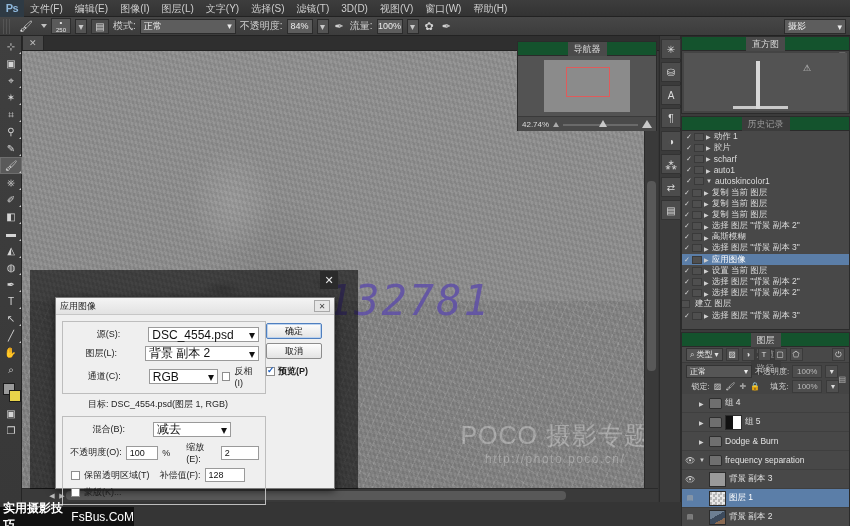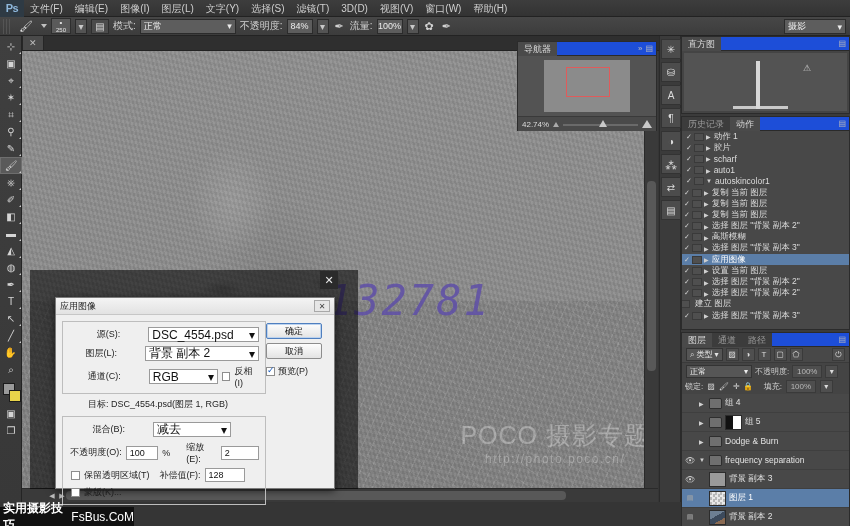--- a/index.html
+++ b/index.html
@@ -105,22 +105,22 @@
     color:#bdbdbd; font-size:7px; display:flex; align-items:center; justify-content:center; }
   .hscroll .arrow-l { left:26px; } .hscroll .arrow-r { left:36px; }
   .vscroll { position:absolute; right:0; top:0; width:14px; height:437px; background:#3a3a3a;
     border-left:1px solid #2a2a2a; }
   .vscroll .thumb { position:absolute; left:2px; top:130px; width:9px; height:190px;
     background:#585858; border-radius:4px; }
 
   
   .navigator { position:absolute; left:517px; top:41px; width:140px; height:90px;
     background:#4a4a4a; border:1px solid #2b2b2b; }
-  .panel-tabbar { height:14px; background:#1d4ed8; display:flex; align-items:center;
-    border-bottom:1px solid #2a2a2a; }
+  .panel-tabbar { height:14px; background:#14532d; display:flex; align-items:center;
+    border-bottom:1px solid #2a2a2a;flex-direction:column; }
   .panel-tab { height:14px; padding:0 6px; font-size:9px; color:#d7d7d7; line-height:14px;
     background:#4a4a4a; }
   .panel-tab.inactive { background:#3c3c3c; color:#9a9a9a; }
   .panel-menu-btns { margin-left:auto; display:flex; gap:3px; padding-right:3px; color:#bbb; font-size:8px; }
   .nav-body { position:relative; height:60px; background:#535353; display:flex;
     align-items:center; justify-content:center; }
   .nav-thumb { width:86px; height:52px; background:#8b8b8b; position:relative; }
   .nav-view { position:absolute; left:22px; top:7px; width:44px; height:30px;
     border:1px solid #e05b5b; }
   .nav-foot { height:15px; background:#4a4a4a; display:flex; align-items:center; gap:4px;
@@ -167,21 +167,21 @@
     display:flex; align-items:center; padding:0 3px; color:#e4e4e4; gap:2px; }
   .lf-ico { width:13px; height:13px; background:#4f4f4f; border:1px solid #3a3a3a;
     display:flex; align-items:center; justify-content:center; font-size:8px; color:#dcdcdc; }
   .blend-row { display:flex; align-items:center; height:16px; gap:3px; padding:0 4px; background:#444; }
   .blend-select { width:66px; height:13px; background:#565656; border:1px solid #333;
     font-size:8px; color:#ececec; display:flex; align-items:center; justify-content:space-between;
     padding:0 3px; }
   .op-val { width:30px; height:13px; background:#4e4e4e; border:1px solid #3a3a3a;
     font-size:8px; color:#b9b9b9; display:flex; align-items:center; justify-content:center; }
   .lock-row { display:flex; align-items:center; height:15px; gap:4px; padding:0 3px;
-    background:#444; font-size:8px; color:#d4d4d4; }
+    background:#444; font-size:8px; color:#d4d4d4;justify-content:center; }
   .layer-list { background:#484848; }
   .layer-row { display:flex; align-items:center; height:19px; font-size:8.5px; color:#e2e2e2;
     border-bottom:1px solid #3f3f3f; padding-left:2px; gap:3px; }
   .layer-row.sel { background:#5b7ea8; color:#fff; }
   .eye { width:12px; text-align:center; font-size:8px; color:#d8d8d8; }
   .lk { width:12px; text-align:center; font-size:7px; color:#a7a7a7; }
   .thumbsq { width:17px; height:15px; border:1px solid #2c2c2c; }
   .th-photo { background:linear-gradient(150deg,#6d7f93 0 40%,#3c4a5c 40% 70%,#8a6a52 70%); }
   .th-grey { background:#9a9a9a; }
   .th-checker { background:
@@ -598,21 +598,21 @@
   <div class="dialog">
     <div class="dlg-x">✕</div>
     <div class="dlg-title">
       <span>应用图像</span>
       <span class="dlg-close">✕</span>
     </div>
     <div class="dlg-body">
       <div class="dlg-right">
         <div class="btn primary" style="margin-bottom:4px">确定</div>
         <div class="btn" style="margin-bottom:6px">取消</div>
-        <div style="display:flex;align-items:center;gap:3px;">
+        <div style="display:flex;align-items:center;gap:3px;font-weight:bold;">
           <span class="cbx on"></span>
           <span>预览(P)</span>
         </div>
       </div>
 
       <div class="grpbox" style="width:204px">
         <div class="f-row">
           <span class="f-label">源(S):</span>
           <div class="f-select" style="width:120px">
             <span>DSC_4554.psd</span>

